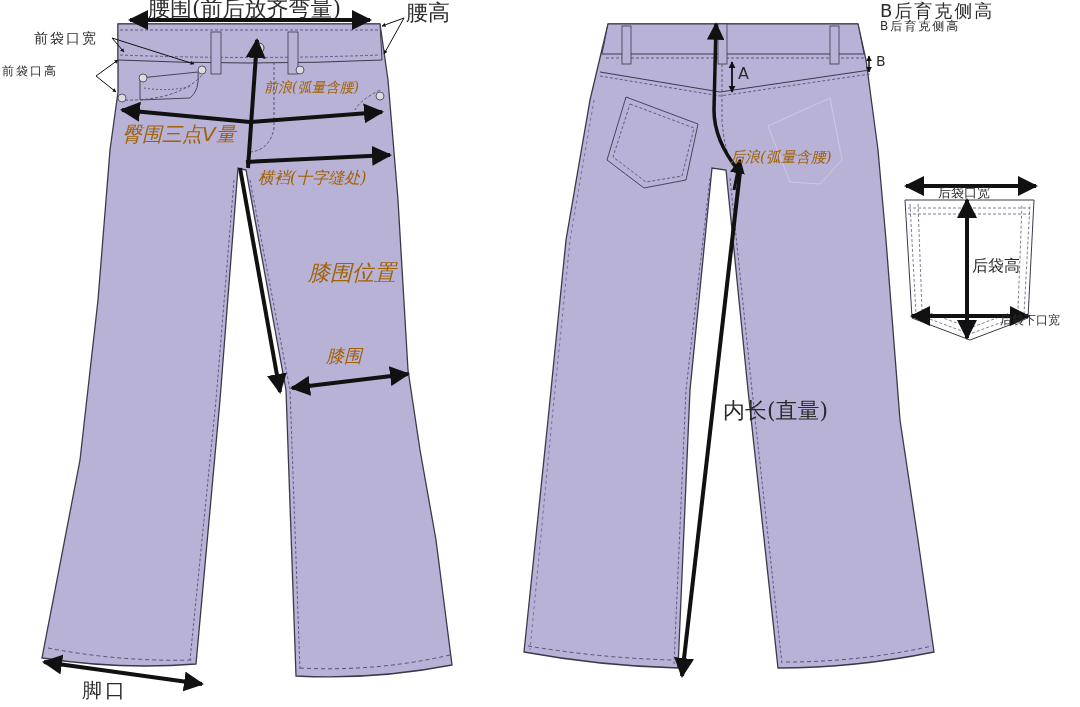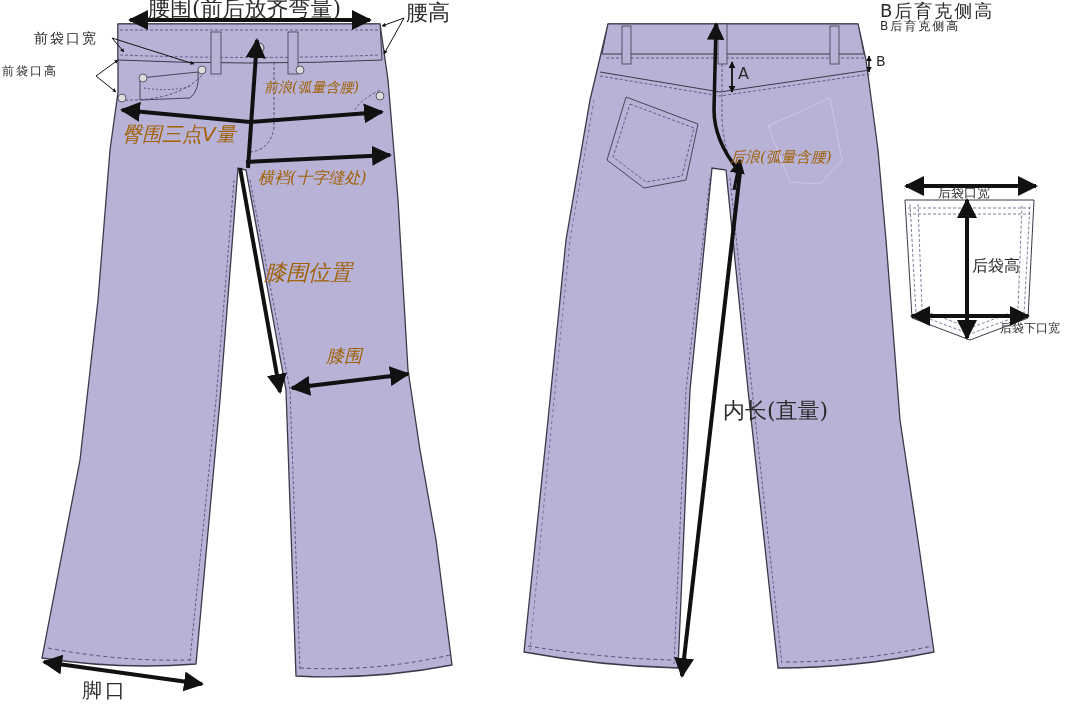--- a/index.html
+++ b/index.html
@@ -129,26 +129,26 @@
   </g>
 </svg>
 
 <div class="lbl" style="left:148px; top:-2px; font-size:22px;">腰围(前后放齐弯量)</div>
 <div class="lbl" style="left:406px; top:2px; font-size:22px;">腰高</div>
 <div class="lbl" style="left:34px; top:31px; font-size:14px; letter-spacing:2px;">前袋口宽</div>
 <div class="lbl" style="left:2px; top:65px; font-size:12px; letter-spacing:2px;">前袋口高</div>
 <div class="lbl lbl-onfabric" style="left:264px; top:80px; font-size:14px;">前浪(弧量含腰)</div>
 <div class="lbl lbl-onfabric sans" style="left:122px; top:124px; font-size:20px;">臀围三点V量</div>
 <div class="lbl lbl-onfabric" style="left:258px; top:170px; font-size:16px;text-align:center;">横裆(十字缝处)</div>
-<div class="lbl lbl-onfabric" style="left:264px; top:262px; font-size:22px;">膝围位置</div>
+<div class="lbl lbl-onfabric" style="left:264px; top:262px; font-size:22px;padding-left:44px;">膝围位置</div>
 <div class="lbl lbl-onfabric" style="left:326px; top:347px; font-size:18px;">膝围</div>
 <div class="lbl" style="left:82px; top:680px; font-size:20px; letter-spacing:3px;">脚口</div>
 
 <div class="lbl sans" style="left:880px; top:2px; font-size:18px; letter-spacing:2px;">B后育克侧高</div>
 <div class="lbl sans" style="left:880px; top:20px; font-size:12px; letter-spacing:2px;">B后育克侧高</div>
 <div class="lbl sans" style="left:738px; top:66px; font-size:16px;">A</div>
 <div class="lbl sans" style="left:876px; top:54px; font-size:14px;">B</div>
 <div class="lbl lbl-onfabric" style="left:730px; top:110px; font-size:15px;margin-top:40px;">后浪(弧量含腰)</div>
 <div class="lbl" style="left:704px; top:400px; font-size:22px;margin-left:19px;">内长(直量)</div>
 
 <div class="lbl" style="left:938px; top:167px; font-size:13px;margin-top:19px;">后袋口宽</div>
 <div class="lbl" style="left:972px; top:258px; font-size:16px;">后袋高</div>
-<div class="lbl" style="left:1000px; top:322px; font-size:12px;">后袋下口宽</div>
+<div class="lbl" style="left:1000px; top:314px; font-size:12px;">后袋下口宽</div>
 
 </body></html>

